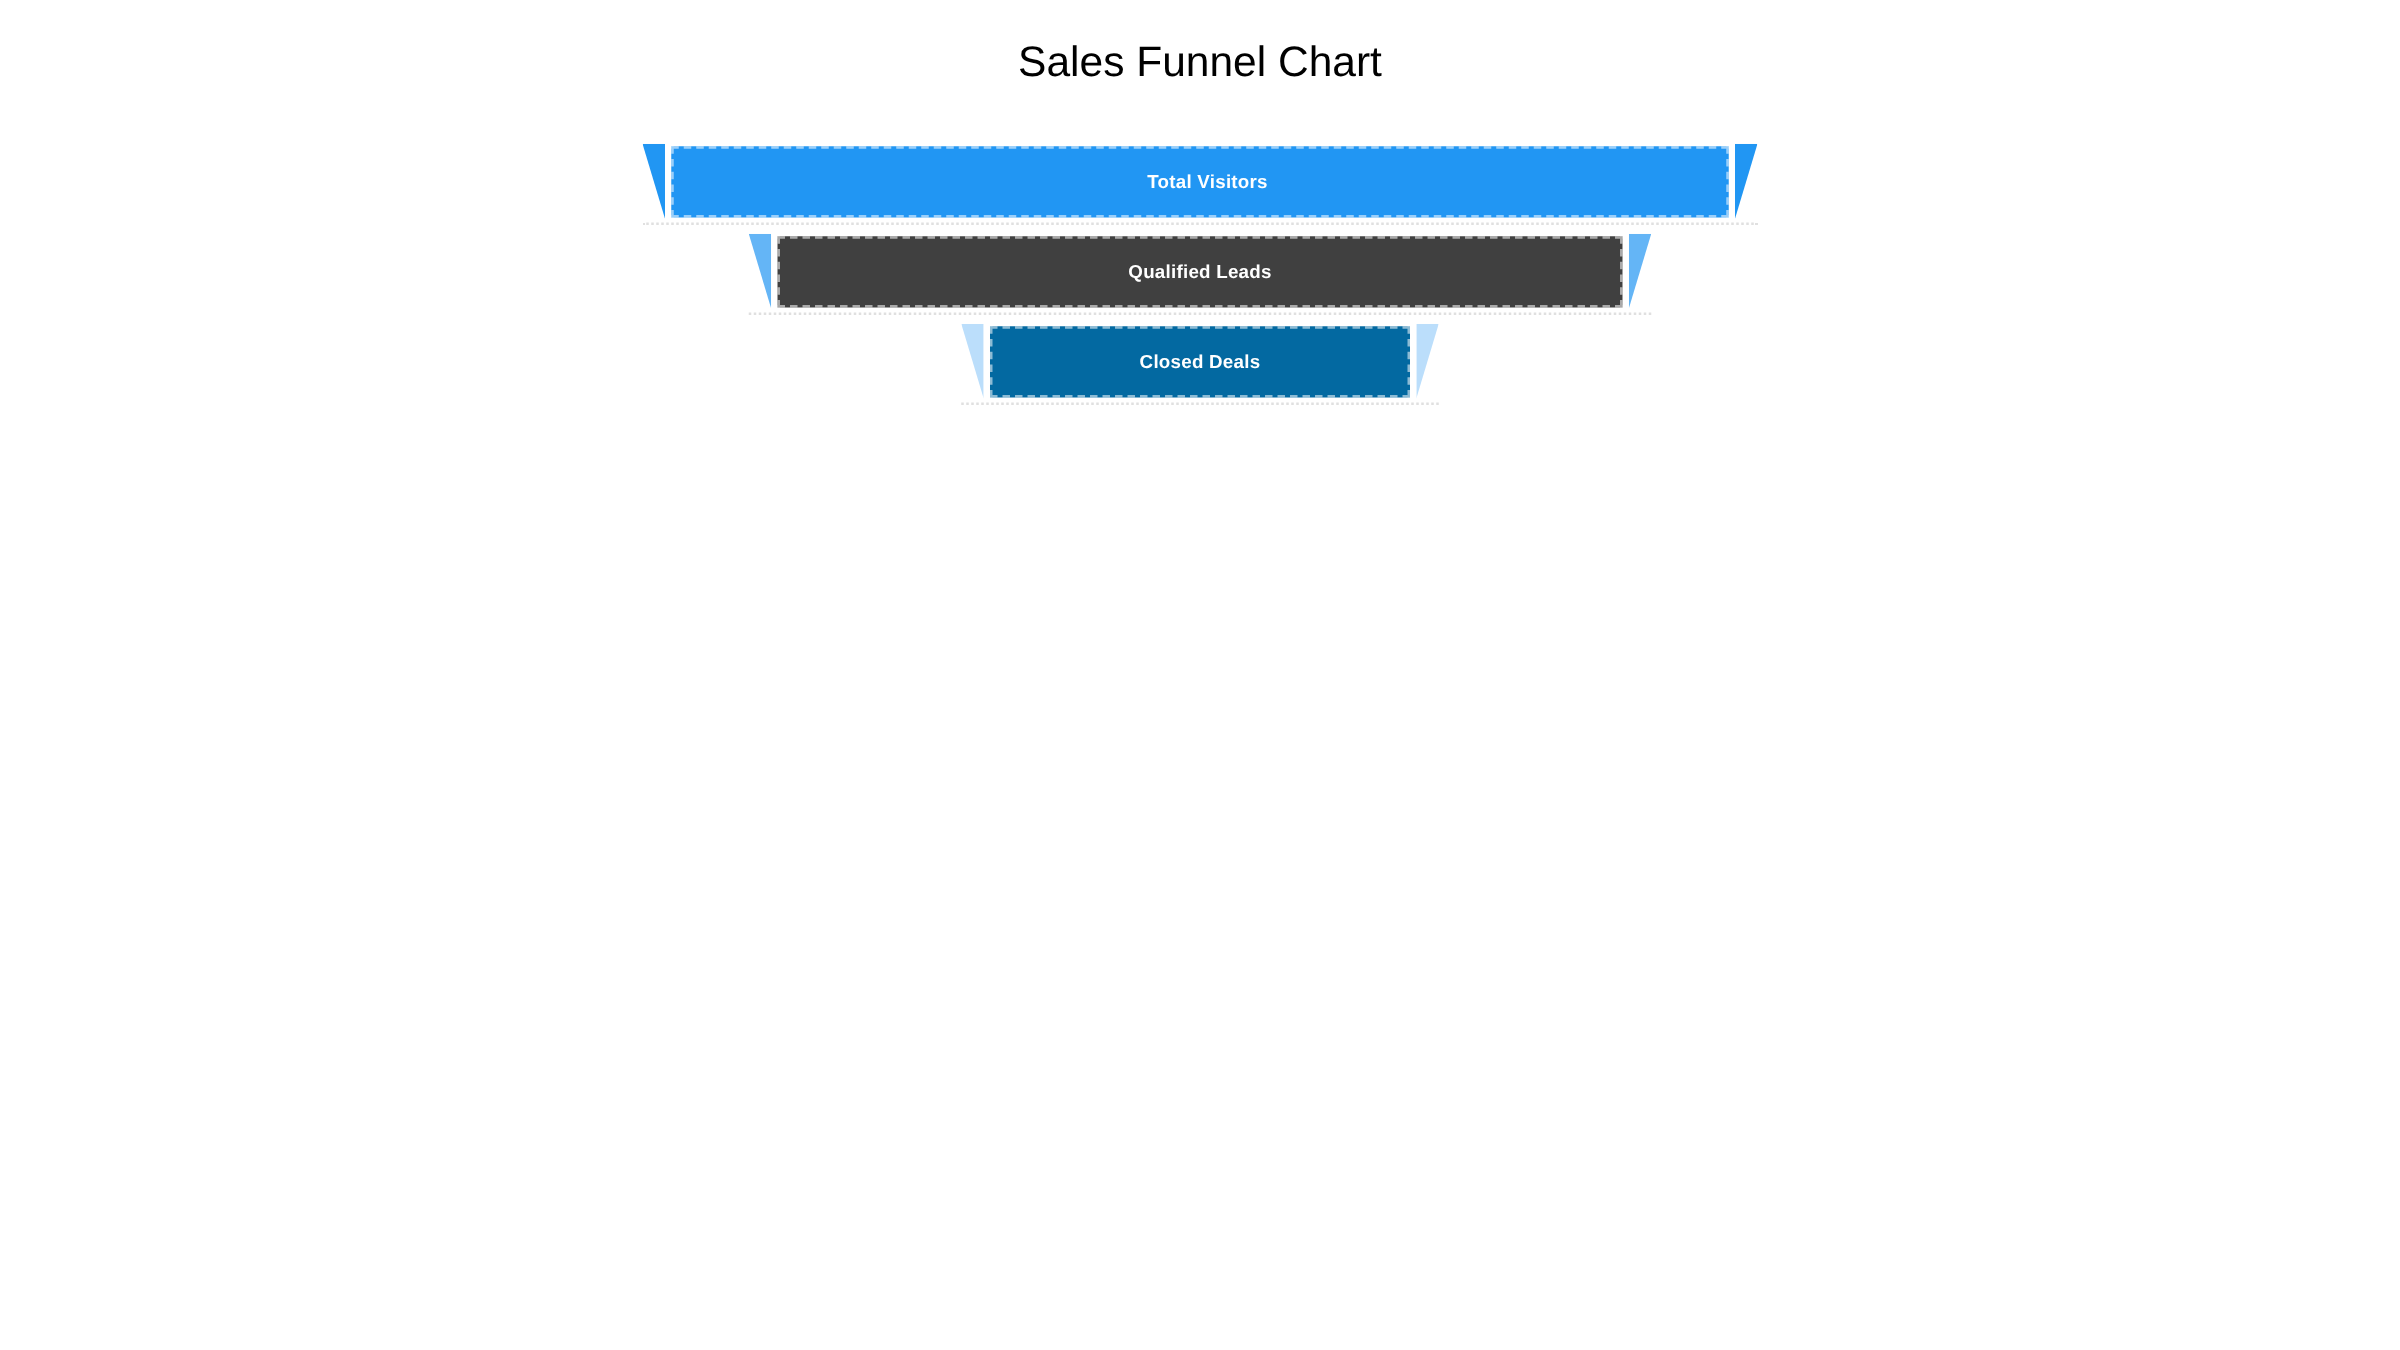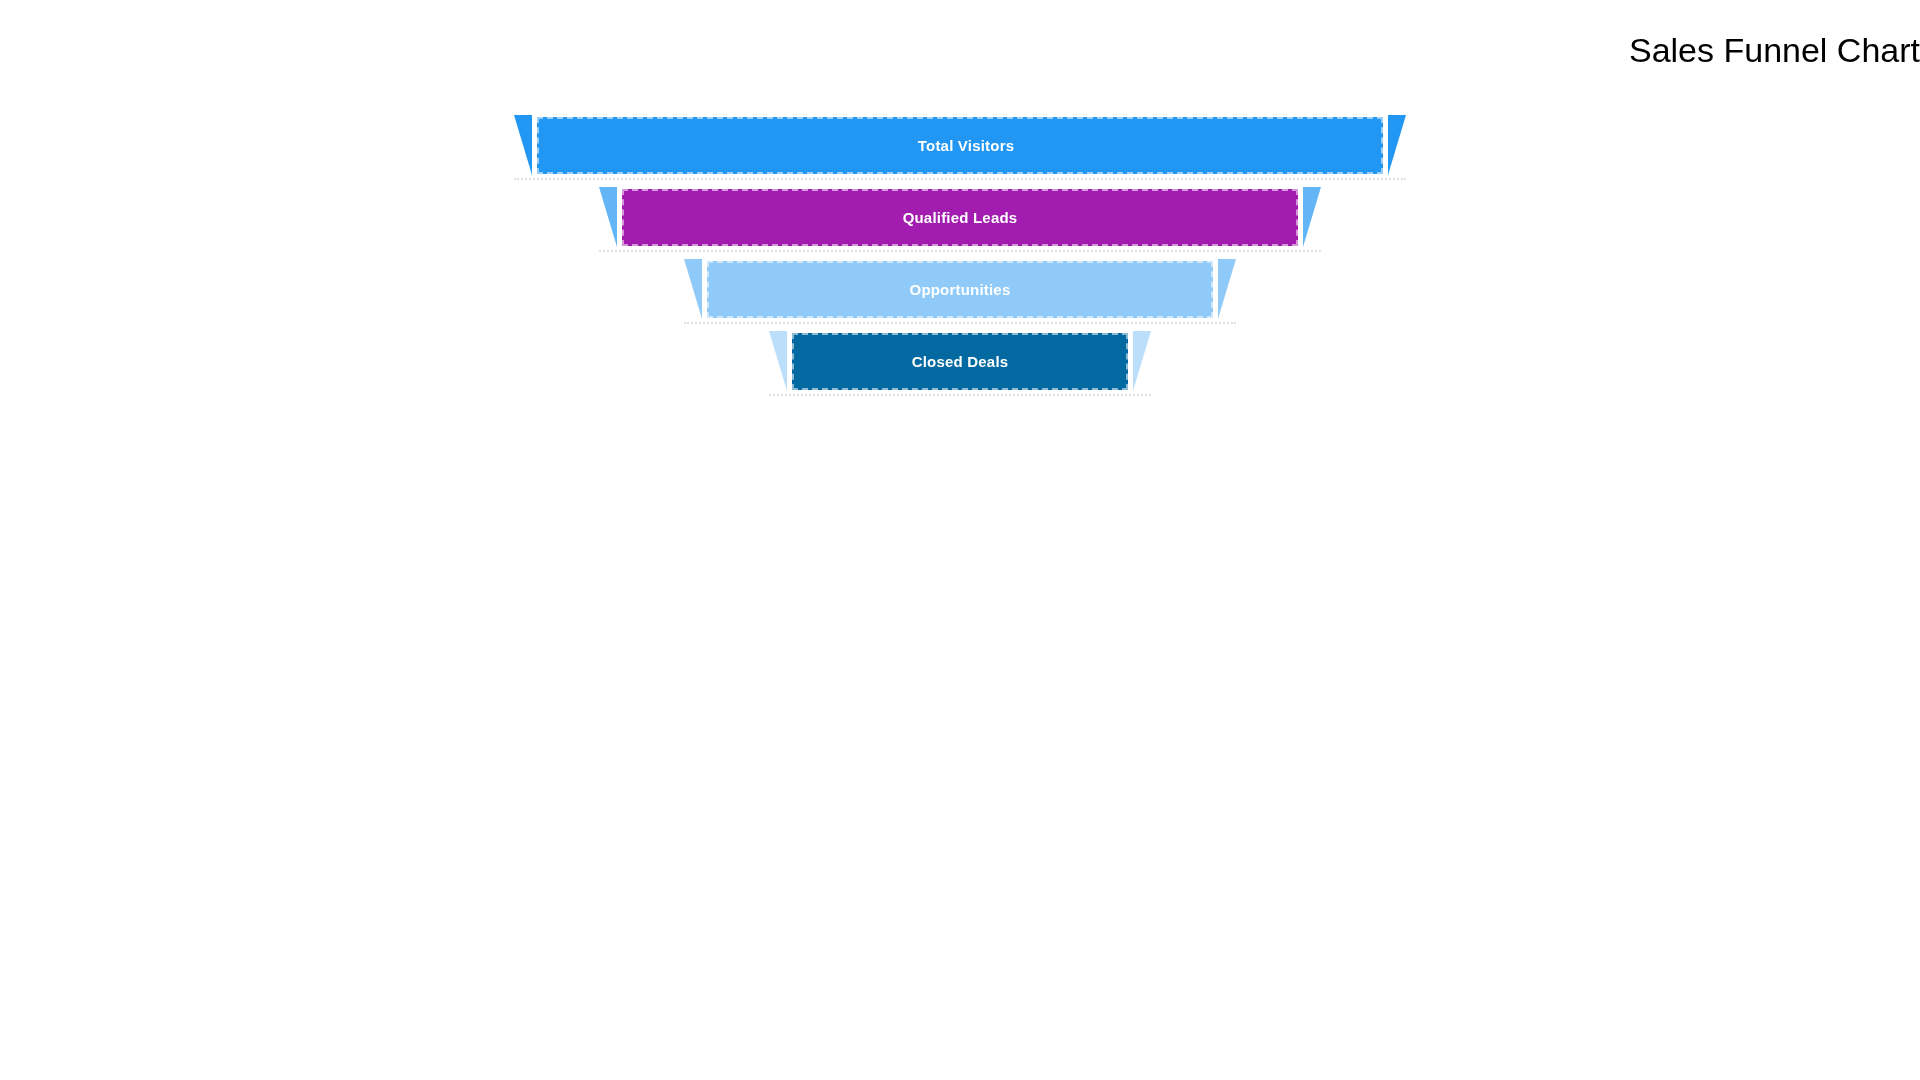--- a/index.html
+++ b/index.html
@@ -8,21 +8,21 @@
     background: #ffffff;
     font-family: "Liberation Sans", sans-serif;
   }
   body {
     width: 1920px;
     height: 1080px;
     overflow: hidden;
   }
   h1.chart-title {
     margin: 30px 0 0 0;
-    text-align: right;
+    text-align: center;
     font-size: 34px;
     line-height: 41px;
     font-weight: 400;
     color: #000000;
   }
   .funnel {
     margin-top: 44px;
   }
   .seg {
     position: relative;
@@ -77,33 +77,26 @@
     <div class="seg" style="width: 892px;">
       <div class="tri tri-l fill" style="background: rgb(33, 150, 243);"></div>
       <div class="bar fill" style="background: rgb(33, 150, 243); padding-left: 12px;">
         <span class="lbl">Total Visitors</span>
       </div>
       <div class="tri tri-r fill" style="background: rgb(33, 150, 243);"></div>
     </div>
 
     <div class="seg" style="width: 722px;">
       <div class="tri tri-l fill" style="background: rgb(100, 181, 246);"></div>
-      <div class="bar fill" style="background: #a21caf;">
+      <div class="bar fill" style="background: #404040;">
         <span class="lbl">Qualified Leads</span>
       </div>
       <div class="tri tri-r fill" style="background: rgb(100, 181, 246);"></div>
     </div>
 
-    <div class="seg" style="width: 552px;">
-      <div class="tri tri-l fill" style="background: rgb(144, 202, 249);"></div>
-      <div class="bar fill" style="background: rgb(144, 202, 249);">
-        <span class="lbl">Opportunities</span>
-      </div>
-      <div class="tri tri-r fill" style="background: rgb(144, 202, 249);"></div>
-    </div>
 
     <div class="seg" style="width: 382px;">
       <div class="tri tri-l fill" style="background: rgb(187, 222, 251);"></div>
       <div class="bar fill" style="background: #0369a1;">
         <span class="lbl">Closed Deals</span>
       </div>
       <div class="tri tri-r fill" style="background: rgb(187, 222, 251);"></div>
     </div>
 
   </div>

